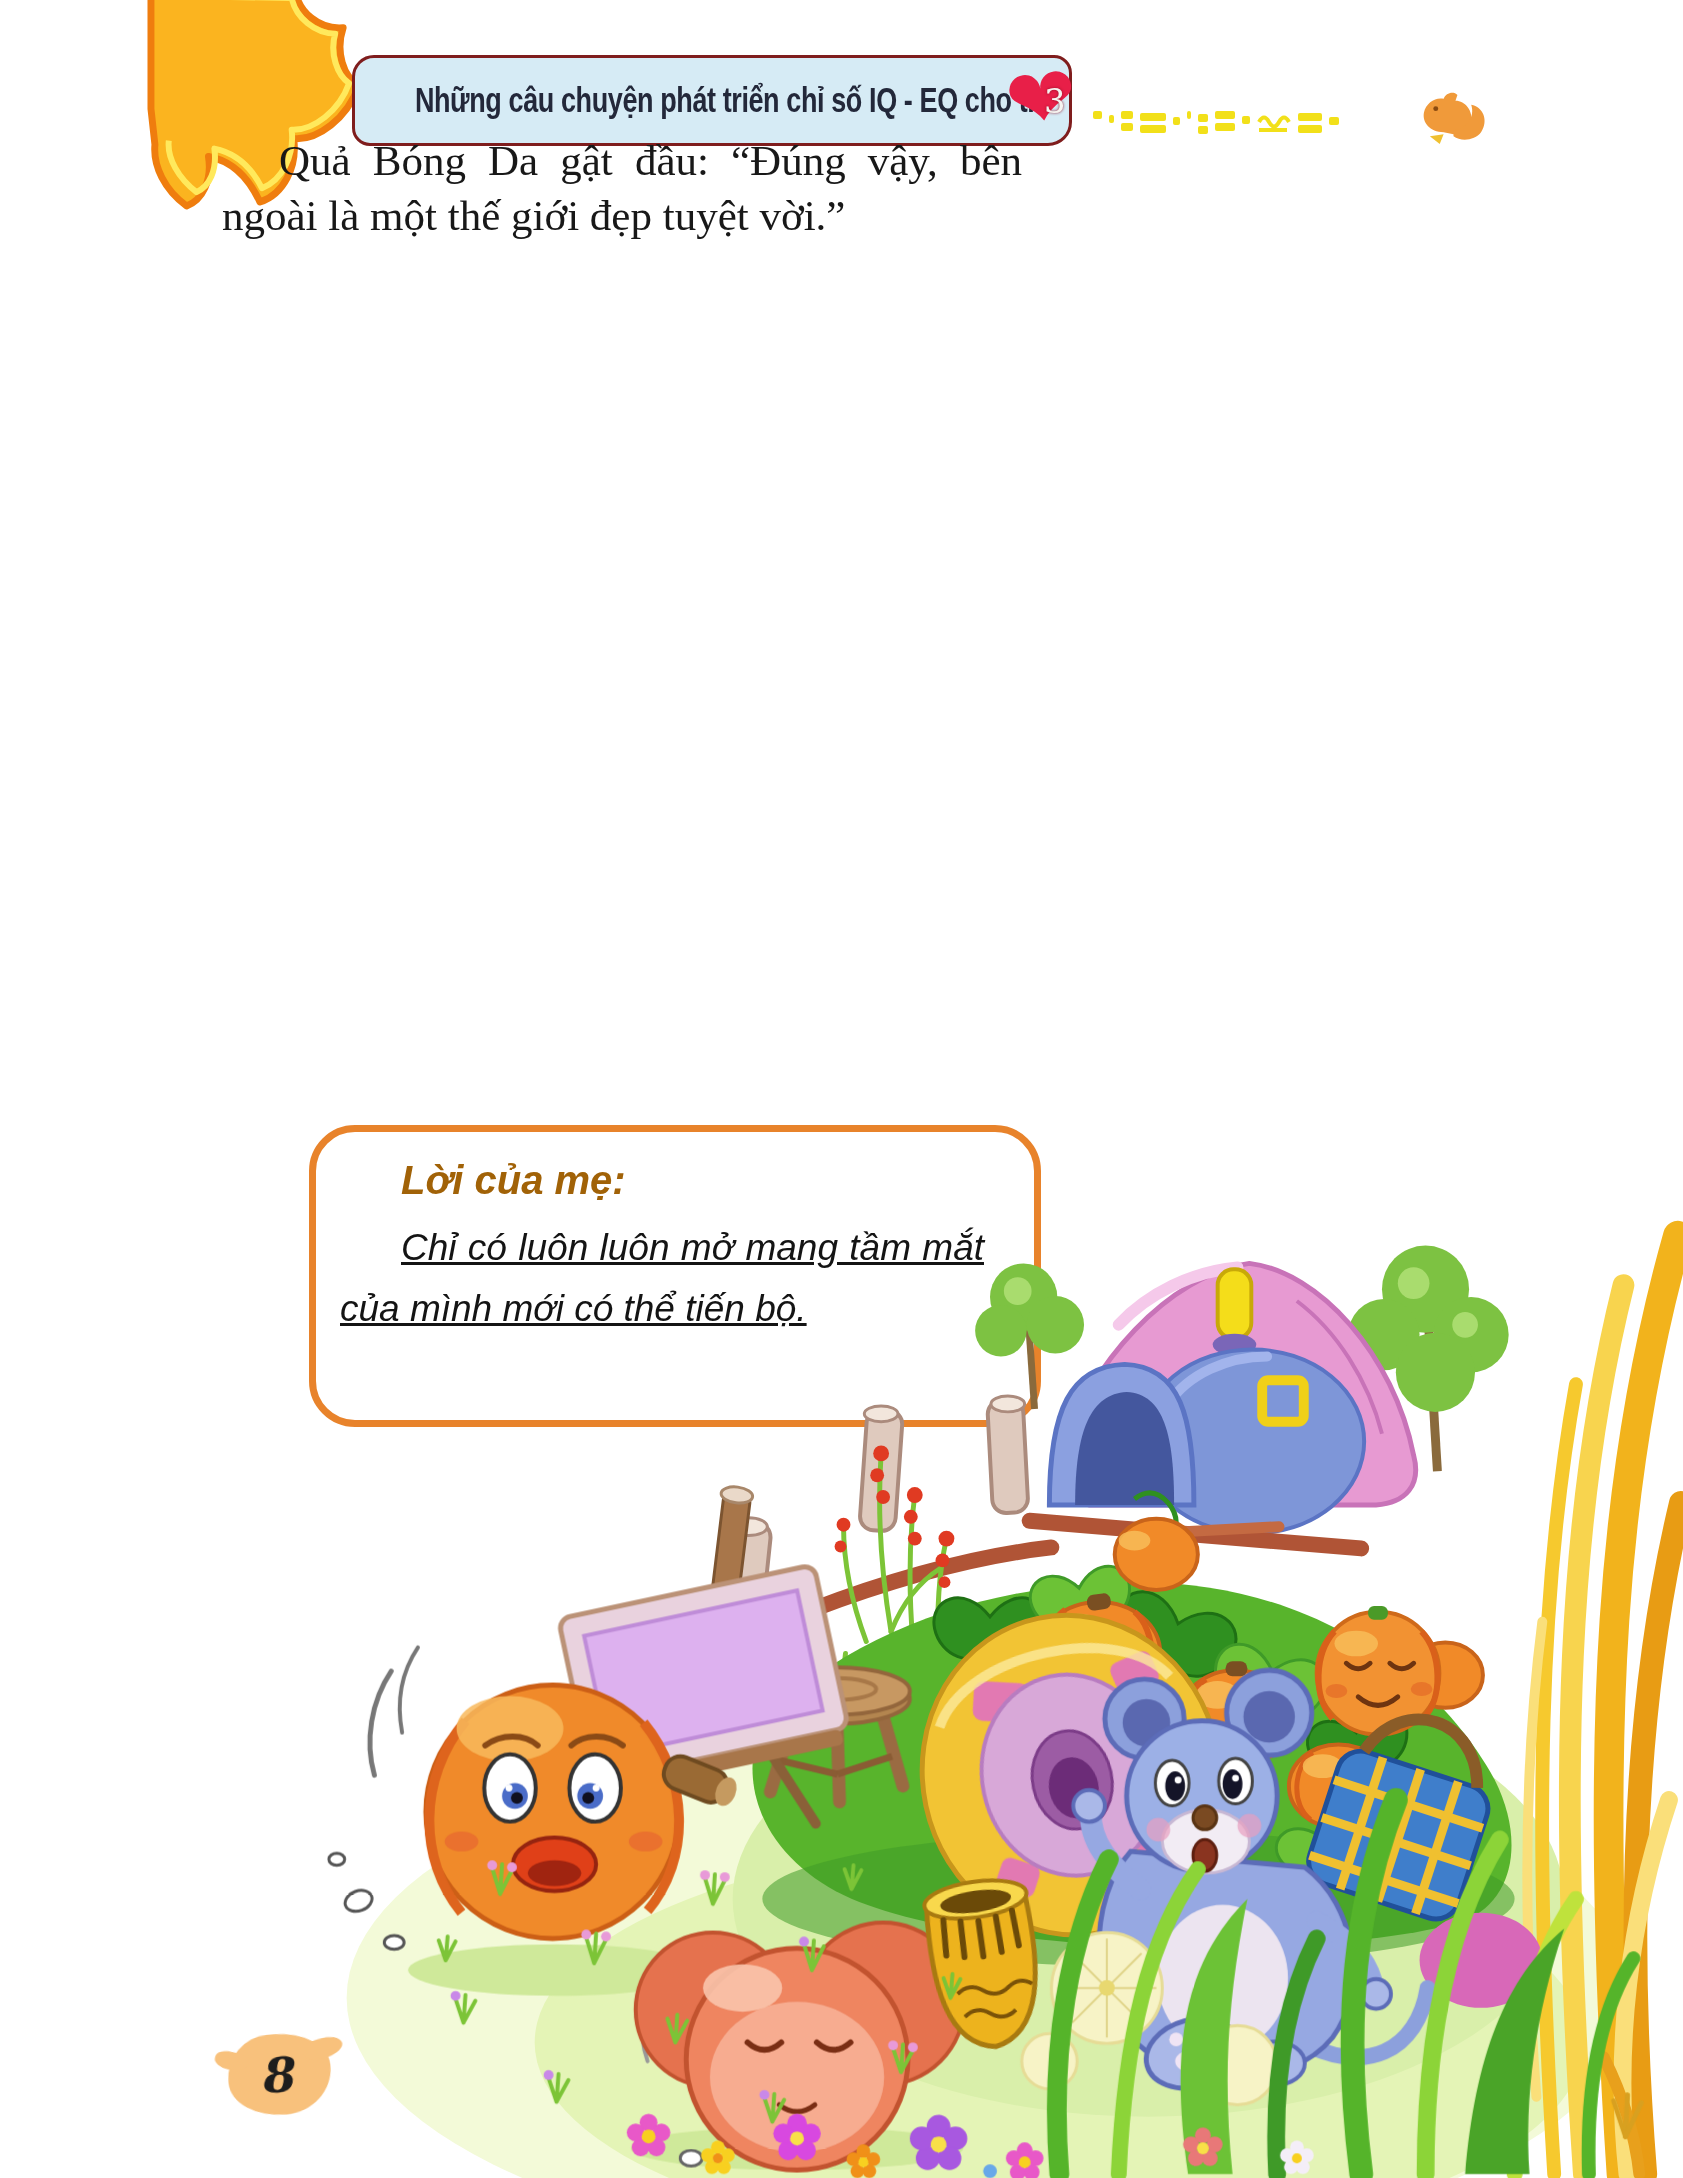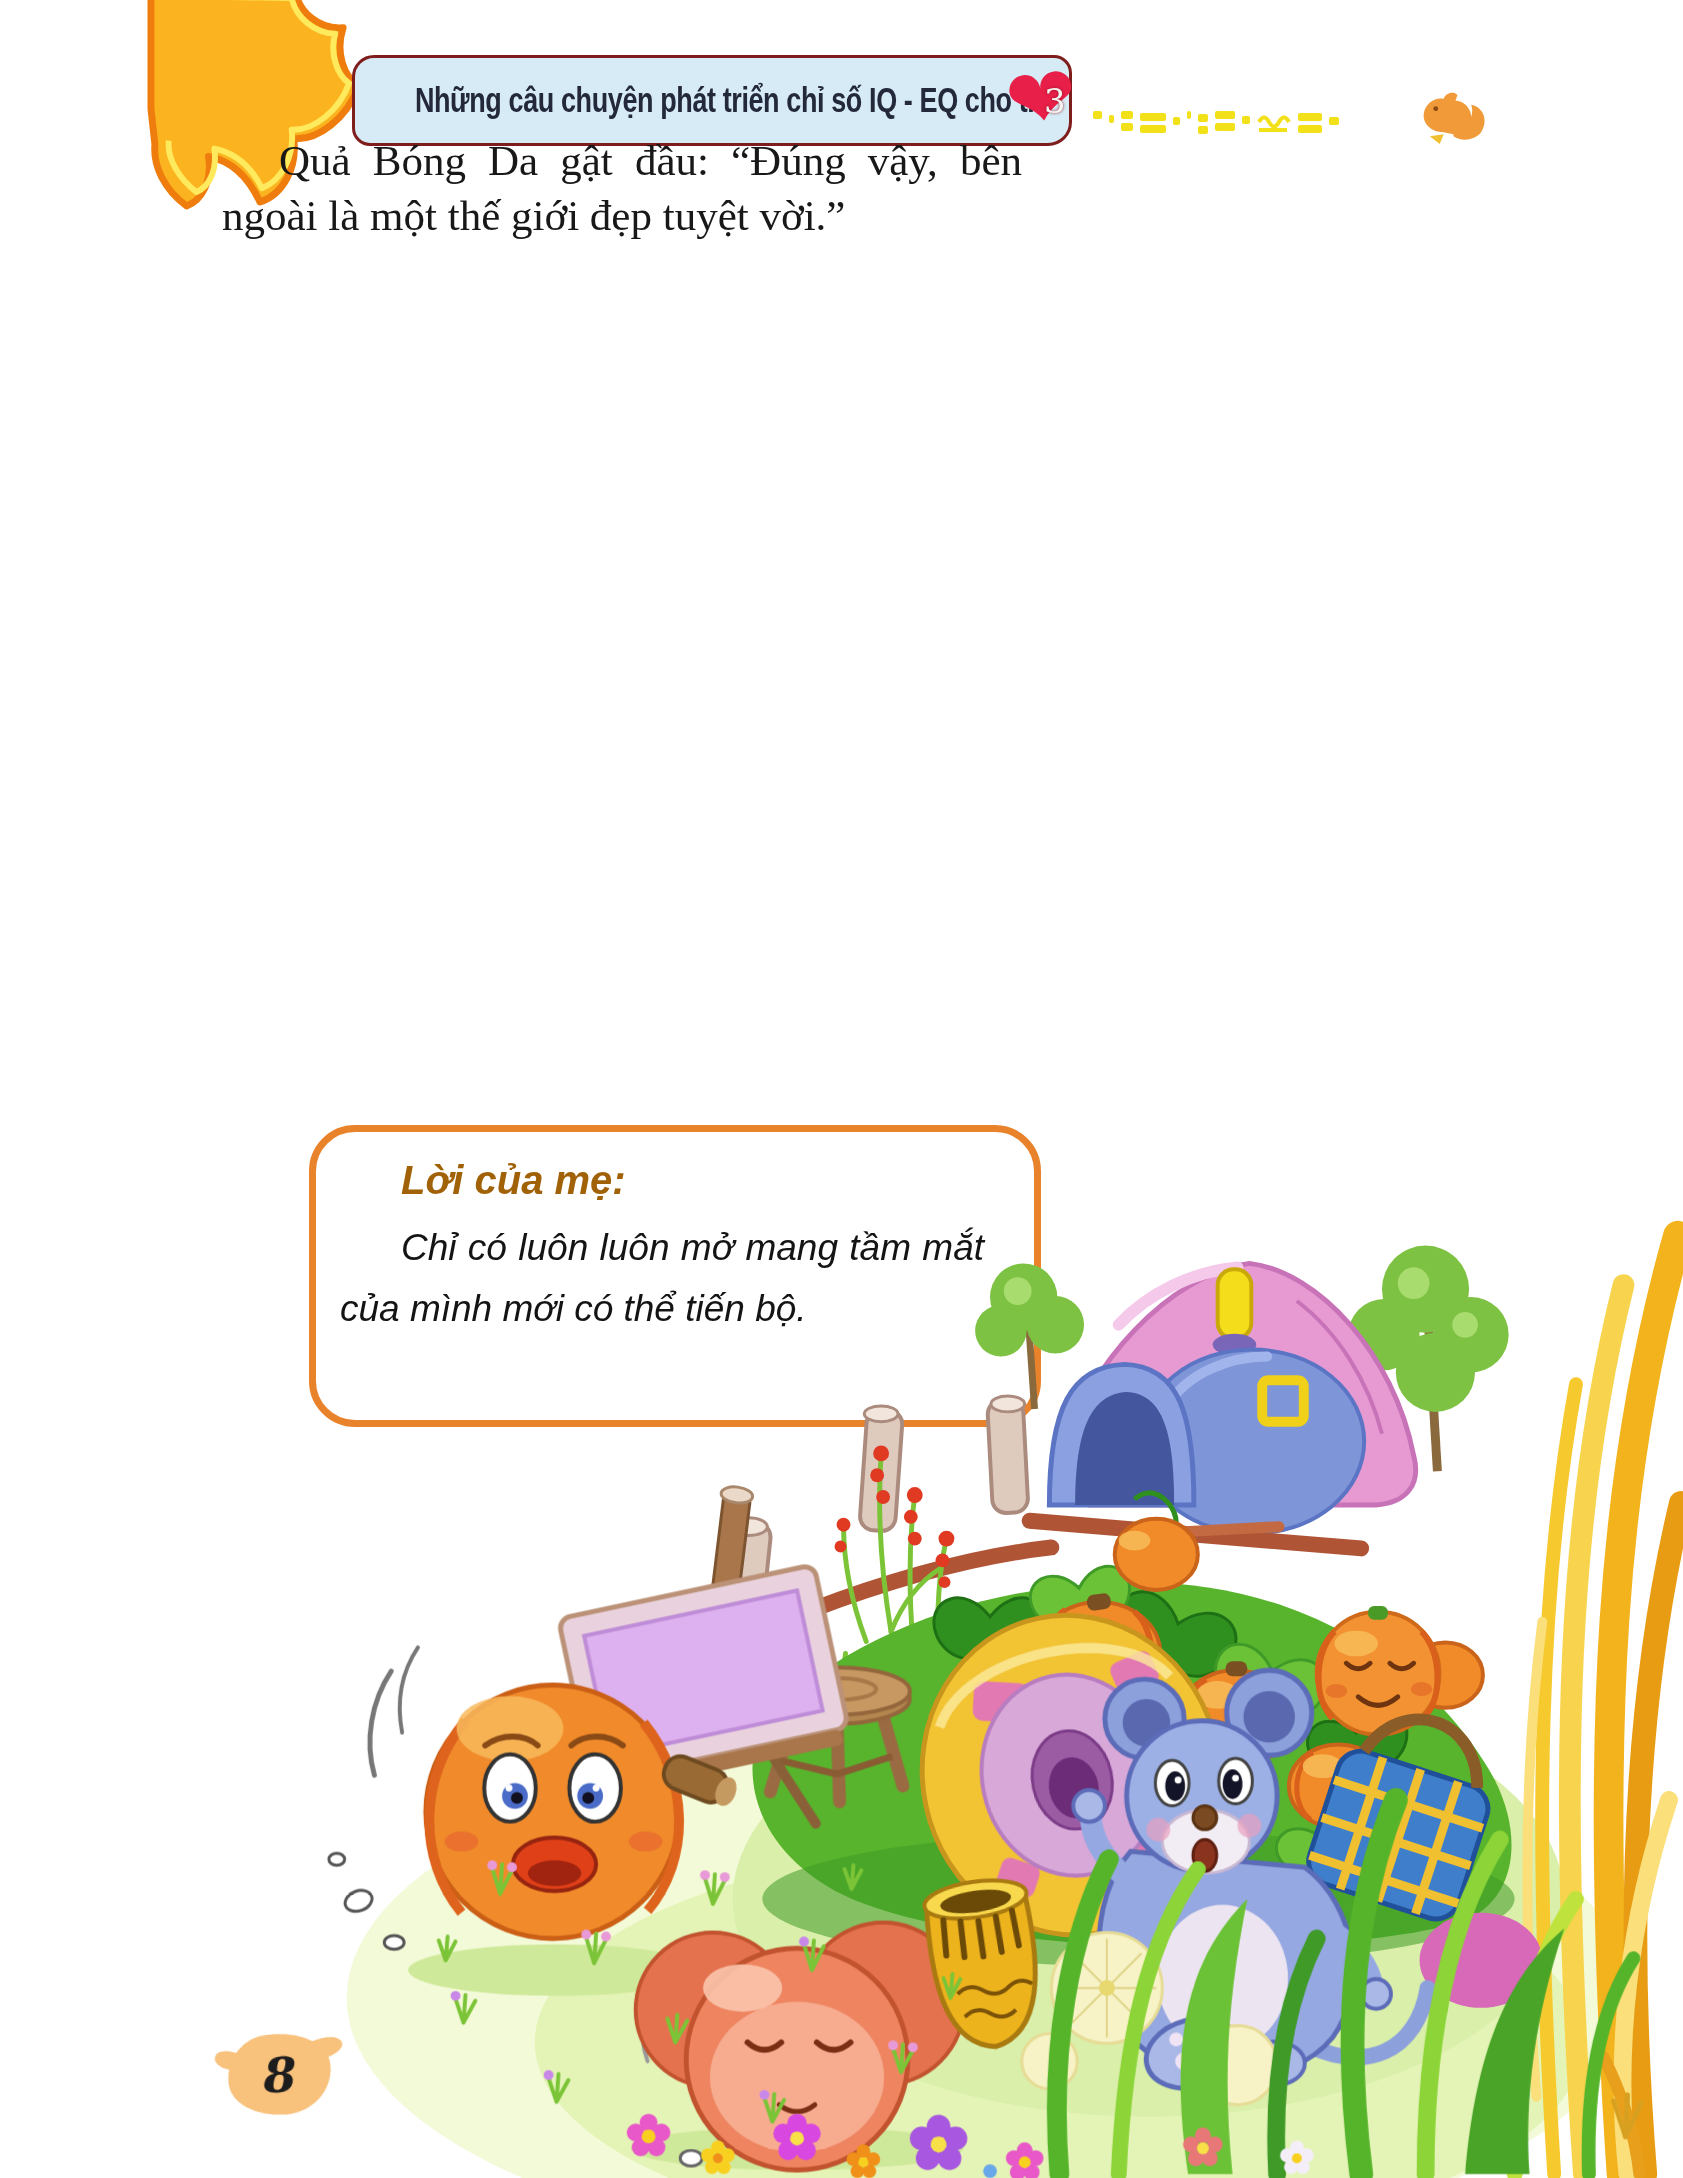--- a/index.html
+++ b/index.html
@@ -28,21 +28,21 @@
   .story{position:absolute;left:222px;top:133px;width:800px;color:#181818;}
   .story p{margin:0;font-size:43px;line-height:55px;text-align:justify;text-indent:57px;}
 
   
   .note-box{position:absolute;left:309px;top:1125px;width:644px;min-height:236px;
           border:7px solid #e8832b;border-radius:46px;background:#ffffff;
           padding:26px 50px 26px 24px;box-sizing:content-box;}
   .note-title{font-family:"Liberation Sans",sans-serif;font-weight:bold;font-style:italic;
           font-size:40px;color:#a16207;margin:0 0 14px 61px;}
   .note-body{font-family:"Liberation Sans",sans-serif;font-style:italic;font-size:37px;
-          line-height:61px;color:#141414;text-align:justify;text-indent:61px;margin:0;}
+          line-height:61px;color:#141414;text-align:justify;text-indent:61px;margin:0;text-decoration:underline;}
 
   
   .illustration{position:absolute;left:297px;top:1206px;width:1386px;height:972px;}
 
   
   .page-num-blob{position:absolute;left:228px;top:2034px;width:103px;height:81px;
           background:#f8c17c;border-radius:46% 58% 52% 60%/ 60% 48% 62% 50%;
           transform:rotate(-5deg);display:flex;align-items:center;justify-content:center;}
   .page-num-blob::before{content:"";position:absolute;left:-12px;top:14px;width:34px;height:18px;
           background:#f8c17c;border-radius:50% 40% 60% 50%;transform:rotate(18deg);}

